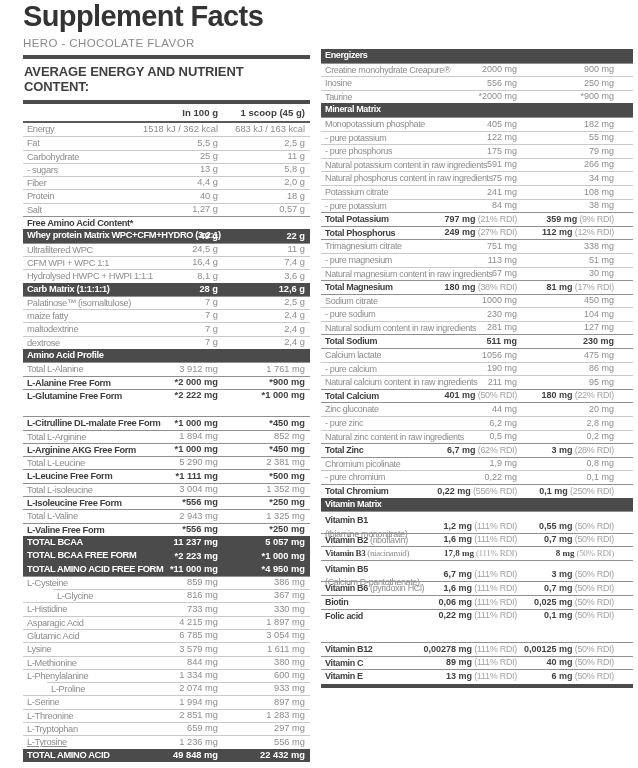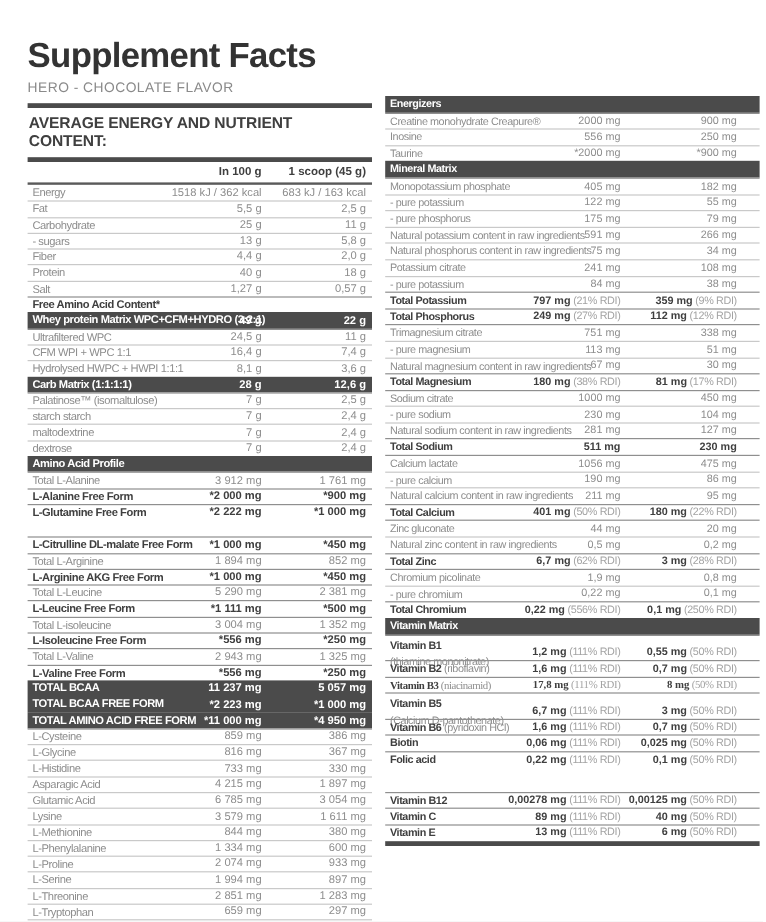--- a/index.html
+++ b/index.html
@@ -3,21 +3,21 @@
 <meta charset="utf-8">
 <style>
   :root{
     --bar:#4b4b4b; --tbold:#3f3f3f; --tnorm:#8d8d8d; --tnote:#a3a3a3;
     --blight:#c9c9c9; --bdark:#8f8f8f; --white:#ffffff;
   }
   html,body{margin:0;padding:0;background:#f2f2f2;}
   .page{
     position:relative; width:638px; height:768px; background:#fff;
     font-family:"Liberation Sans", sans-serif; color:var(--tnorm);
-    box-sizing:border-box; padding:33px 0 0 23px; display:flex; overflow:hidden;
+    box-sizing:border-box; padding:2px 0 0 23px; display:flex; overflow:hidden;
   }
   .left-col{width:287px; margin-right:11px; flex:none;}
   .right-col{width:312px; flex:none; margin-top:47px;}
 
   h1.title{margin:0; font-size:29px; line-height:1.0; font-weight:bold;
     color:#333; letter-spacing:-0.6px;}
   .subtitle{margin-top:6px; font-size:11.5px; color:#8a8a8a; letter-spacing:0.4px;}
   .rule{height:4px; background:var(--bar); margin-top:6px;}
   .sec-head{font-size:13px; font-weight:bold; color:var(--tbold);
     letter-spacing:-0.1px; margin:5px 0 4px 1px;}
@@ -130,21 +130,21 @@
           <div class="lbl">Carb Matrix (1:1:1:1)</div>
           <span class="c1"><span class="val">28 g</span></span>
           <span class="c2"><span class="val">12,6 g</span></span>
         </div>
         <div class="t-row n" style="border-top: 1px solid var(--bdark);">
           <div class="lbl">Palatinose™ (isomaltulose)</div>
           <span class="c1"><span class="val">7 g</span></span>
           <span class="c2"><span class="val">2,5 g</span></span>
         </div>
         <div class="t-row n" style="border-top: 1px solid var(--blight);">
-          <div class="lbl">starch starch</div>
+          <div class="lbl">maize fatty</div>
           <span class="c1"><span class="val">7 g</span></span>
           <span class="c2"><span class="val">2,4 g</span></span>
         </div>
         <div class="t-row n" style="border-top: 1px solid var(--blight);">
           <div class="lbl">maltodextrine</div>
           <span class="c1"><span class="val">7 g</span></span>
           <span class="c2"><span class="val">2,4 g</span></span>
         </div>
         <div class="t-row n" style="border-top: 1px solid var(--blight);">
           <div class="lbl">dextrose</div>
@@ -227,21 +227,21 @@
         <div class="t-row d">
           <div class="lbl">TOTAL AMINO ACID FREE FORM</div>
           <span class="c1"><span class="val">*11 000 mg</span></span>
           <span class="c2"><span class="val">*4 950 mg</span></span>
         </div>
         <div class="t-row n" style="border-top: 1px solid var(--bdark);">
           <div class="lbl">L-Cysteine</div>
           <span class="c1"><span class="val">859 mg</span></span>
           <span class="c2"><span class="val">386 mg</span></span>
         </div>
-        <div class="t-row n" style="border-top: 1px solid var(--blight);">
+        <div class="t-row n" style="border-top: 1px solid var(--blight); margin-left: 30px;">
           <div class="lbl">L-Glycine</div>
           <span class="c1"><span class="val">816 mg</span></span>
           <span class="c2"><span class="val">367 mg</span></span>
         </div>
         <div class="t-row n" style="border-top: 1px solid var(--blight);">
           <div class="lbl">L-Histidine</div>
           <span class="c1"><span class="val">733 mg</span></span>
           <span class="c2"><span class="val">330 mg</span></span>
         </div>
         <div class="t-row n" style="border-top: 1px solid var(--blight);">
@@ -262,21 +262,21 @@
         <div class="t-row n" style="border-top: 1px solid var(--blight);">
           <div class="lbl">L-Methionine</div>
           <span class="c1"><span class="val">844 mg</span></span>
           <span class="c2"><span class="val">380 mg</span></span>
         </div>
         <div class="t-row n" style="border-top: 1px solid var(--blight);">
           <div class="lbl">L-Phenylalanine</div>
           <span class="c1"><span class="val">1 334 mg</span></span>
           <span class="c2"><span class="val">600 mg</span></span>
         </div>
-        <div class="t-row n" style="border-top: 1px solid var(--blight);">
+        <div class="t-row n" style="border-top: 1px solid var(--blight); margin-left: 24px;">
           <div class="lbl">L-Proline</div>
           <span class="c1"><span class="val">2 074 mg</span></span>
           <span class="c2"><span class="val">933 mg</span></span>
         </div>
         <div class="t-row n" style="border-top: 1px solid var(--blight);">
           <div class="lbl">L-Serine</div>
           <span class="c1"><span class="val">1 994 mg</span></span>
           <span class="c2"><span class="val">897 mg</span></span>
         </div>
         <div class="t-row n" style="border-top: 1px solid var(--blight);">
@@ -428,20 +428,25 @@
           <div class="lbl">Total Calcium</div>
           <span class="c1"><span class="val">401 mg</span><span class="note"> (50% RDI)</span></span>
           <span class="c2"><span class="val">180 mg</span><span class="note"> (22% RDI)</span></span>
         </div>
         <div class="t-row n" style="border-top: 1px solid var(--bdark);">
           <div class="lbl">Zinc gluconate</div>
           <span class="c1"><span class="val">44 mg</span></span>
           <span class="c2"><span class="val">20 mg</span></span>
         </div>
         <div class="t-row n" style="border-top: 1px solid var(--blight);">
+          <div class="lbl">- pure zinc</div>
+          <span class="c1"><span class="val">6,2 mg</span></span>
+          <span class="c2"><span class="val">2,8 mg</span></span>
+        </div>
+        <div class="t-row n" style="border-top: 1px solid var(--blight);">
           <div class="lbl">Natural zinc content in raw ingredients</div>
           <span class="c1"><span class="val">0,5 mg</span></span>
           <span class="c2"><span class="val">0,2 mg</span></span>
         </div>
         <div class="t-row b" style="border-top: 1px solid var(--bdark);">
           <div class="lbl">Total Zinc</div>
           <span class="c1"><span class="val">6,7 mg</span><span class="note"> (62% RDI)</span></span>
           <span class="c2"><span class="val">3 mg</span><span class="note"> (28% RDI)</span></span>
         </div>
         <div class="t-row n" style="border-top: 1px solid var(--bdark);">

